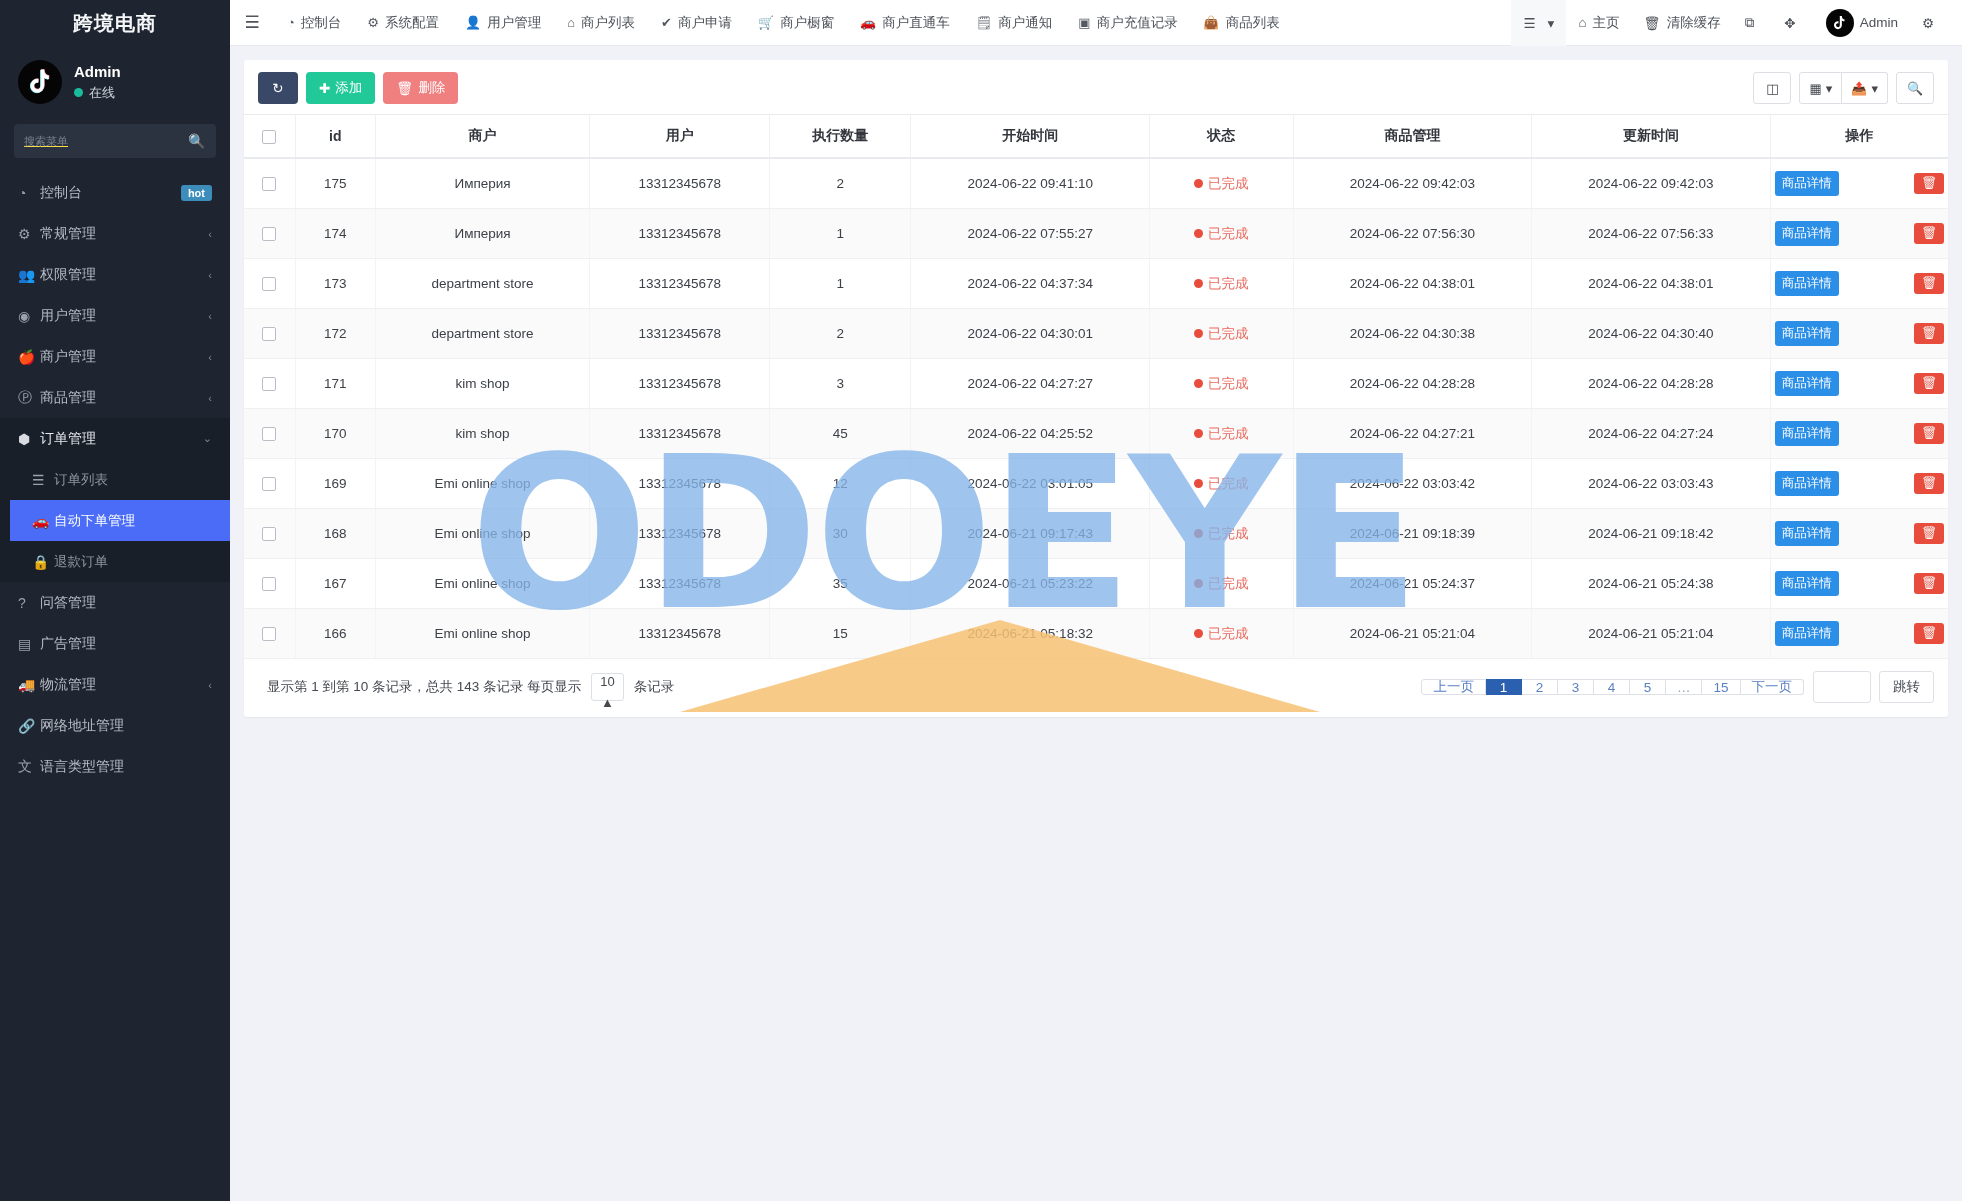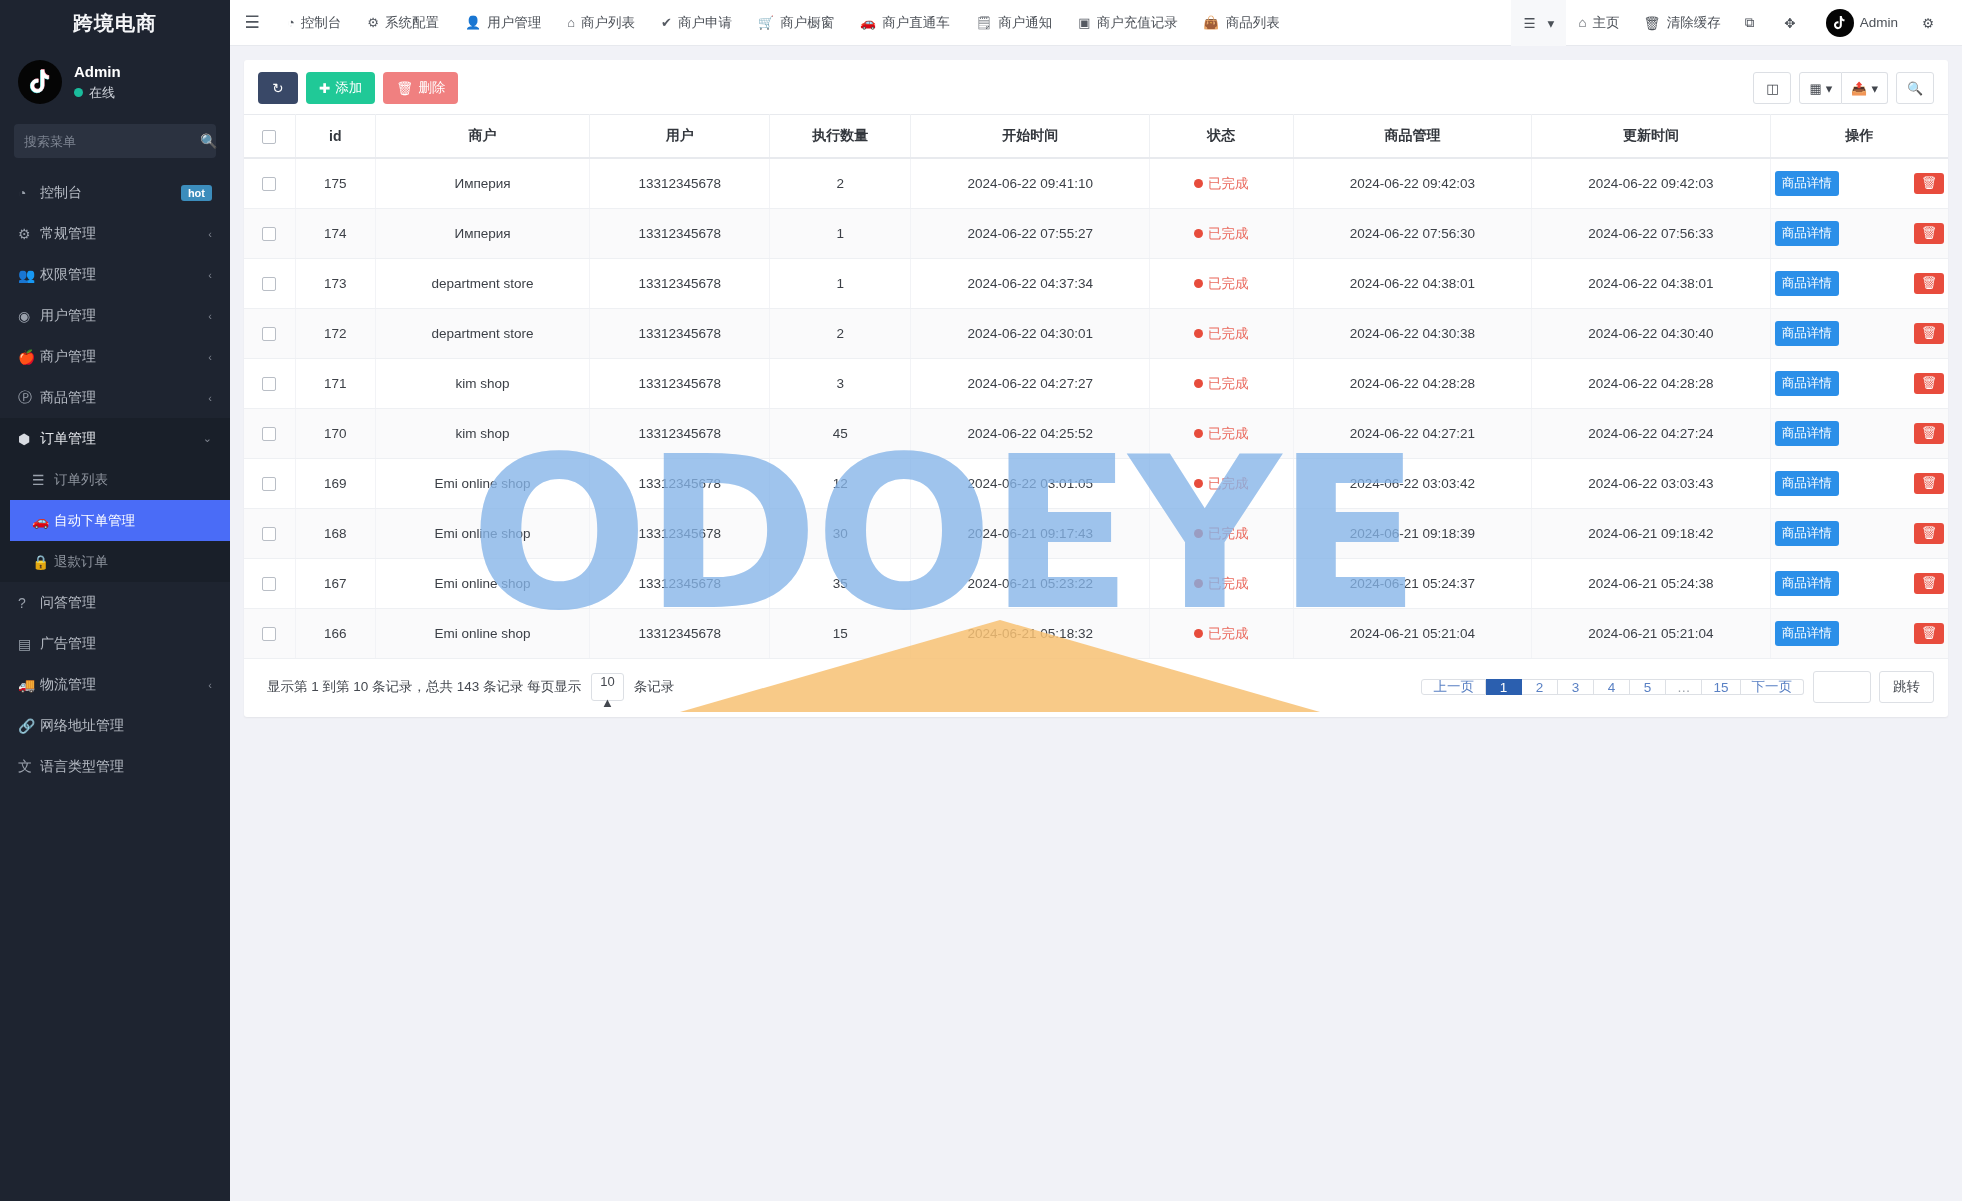--- a/index.html
+++ b/index.html
@@ -51,22 +51,23 @@
   .menu-search {
     margin: 4px 14px 14px 14px;
     height: 34px;
     background: #2b3240;
     border-radius: 4px;
     display: flex; align-items: center;
     padding: 0 10px;
   }
   .menu-search input {
     flex: 1; background: transparent; border: none; outline: none;
-    color: #fde047; font-size: 13px;
+    color: #fde047; font-size: 11px;
     font-family: "Liberation Sans", sans-serif;
+    text-decoration: underline;
   }
   .menu-search input::placeholder { color: #7d8491; }
   .menu-search .srch { color: #8b929e; font-size: 14px; }
 
   .nav { list-style: none; }
   .nav-item {
     display: flex; align-items: center;
     height: 41px;
     padding: 0 18px;
     color: #b6bbc4;

